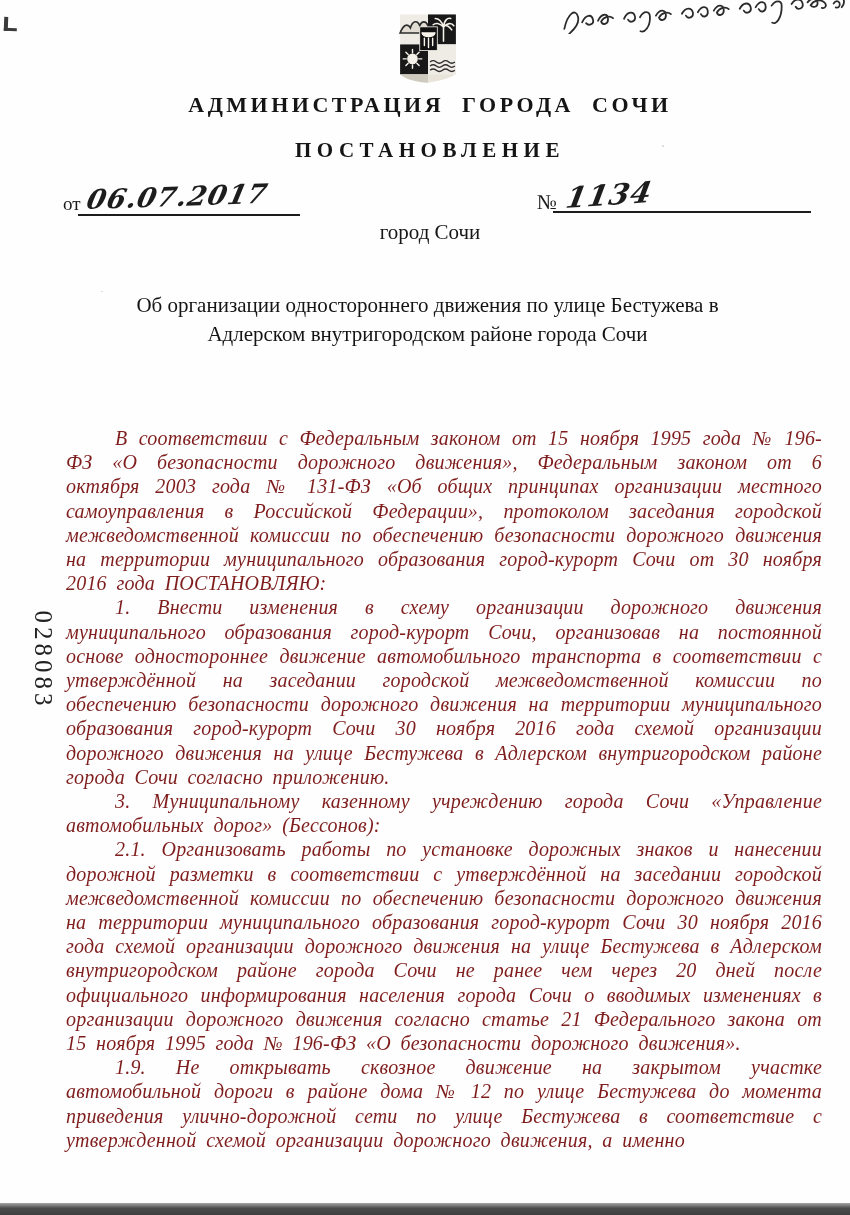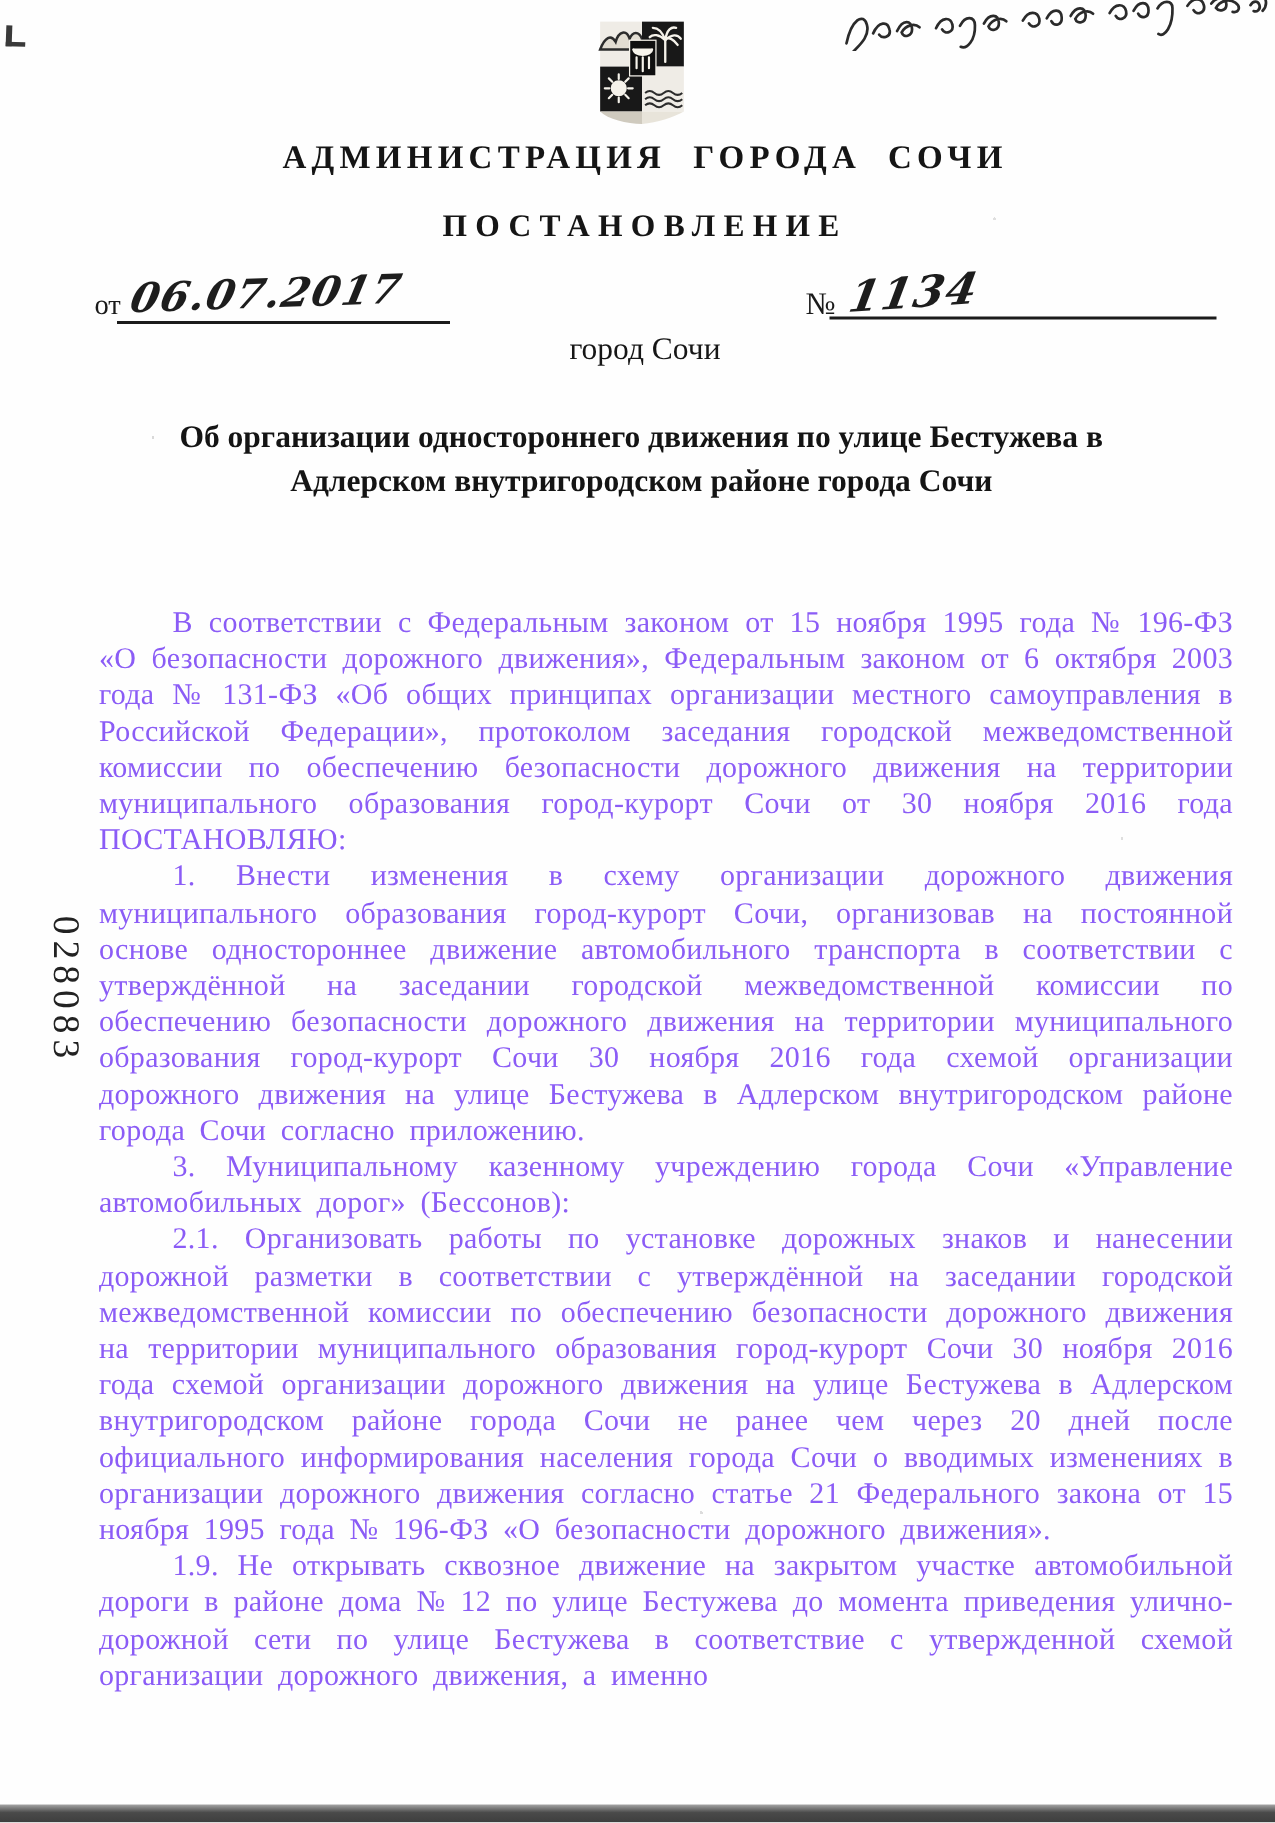--- a/index.html
+++ b/index.html
@@ -43,27 +43,27 @@
     font-family:"DejaVu Serif","Liberation Serif",serif;
     font-style:italic;font-weight:bold;color:#1d1d1d;white-space:nowrap;
   }
   .date-value{position:absolute;left:88px;top:181px;font-size:27px;transform:skewX(-14deg) rotate(-2deg);letter-spacing:1px;}
   .date-underline{position:absolute;left:78px;top:188px;width:222px;height:26px;border-bottom:2.5px solid #1c1c1c;}
   .num-label{position:absolute;left:537px;top:190px;font-size:21px;}
   .num-value{position:absolute;left:567px;top:178px;font-size:29px;transform:skewX(-14deg) rotate(-4deg);letter-spacing:1px;}
   .num-underline{position:absolute;left:553px;top:185px;width:258px;height:26px;border-bottom:2.5px solid #1c1c1c;}
   .place-line{position:absolute;left:0;top:220px;width:860px;text-align:center;font-size:21px;color:#161616;}
   .subject{
-    position:absolute;left:105px;top:277px;width:645px;text-align:center;
-    font-weight:bold;font-size:21px;line-height:29px;color:#141414;
+    position:absolute;left:105px;top:291px;width:645px;text-align:center;
+    font-weight:normal;font-size:21px;line-height:29px;color:#141414;
   }
   .body-text{
-    position:absolute;left:66px;top:403px;width:756px;
-    font-size:20px;line-height:24.2px;text-align:justify;color:#8b5cf6;
-    word-spacing:4.5px;letter-spacing:0.2px;
+    position:absolute;left:66px;top:426px;width:756px;
+    font-size:20px;line-height:24.2px;text-align:justify;color:#7f1d1d;
+    word-spacing:4.5px;letter-spacing:0.2px;font-style:italic;
   }
   .body-text p{margin:0;text-indent:49px;}
   .vertical-number{
     position:absolute;left:43px;top:660px;
     transform:translate(-50%,-50%) rotate(90deg);
     font-size:25px;letter-spacing:4px;color:#222;white-space:nowrap;
     font-family:"Liberation Serif",serif;
   }
   .bottom-scan-bar{
     position:absolute;left:0;top:1203px;width:850px;height:12px;

